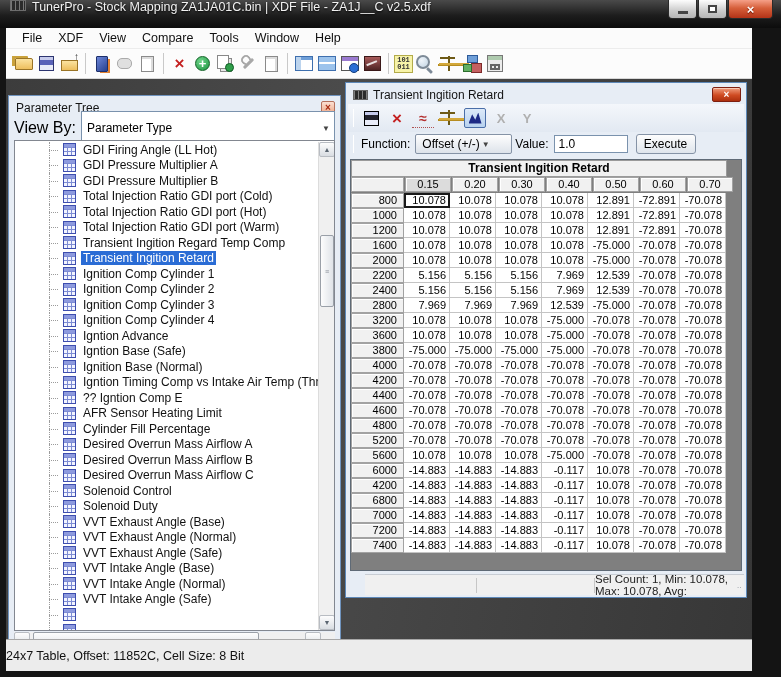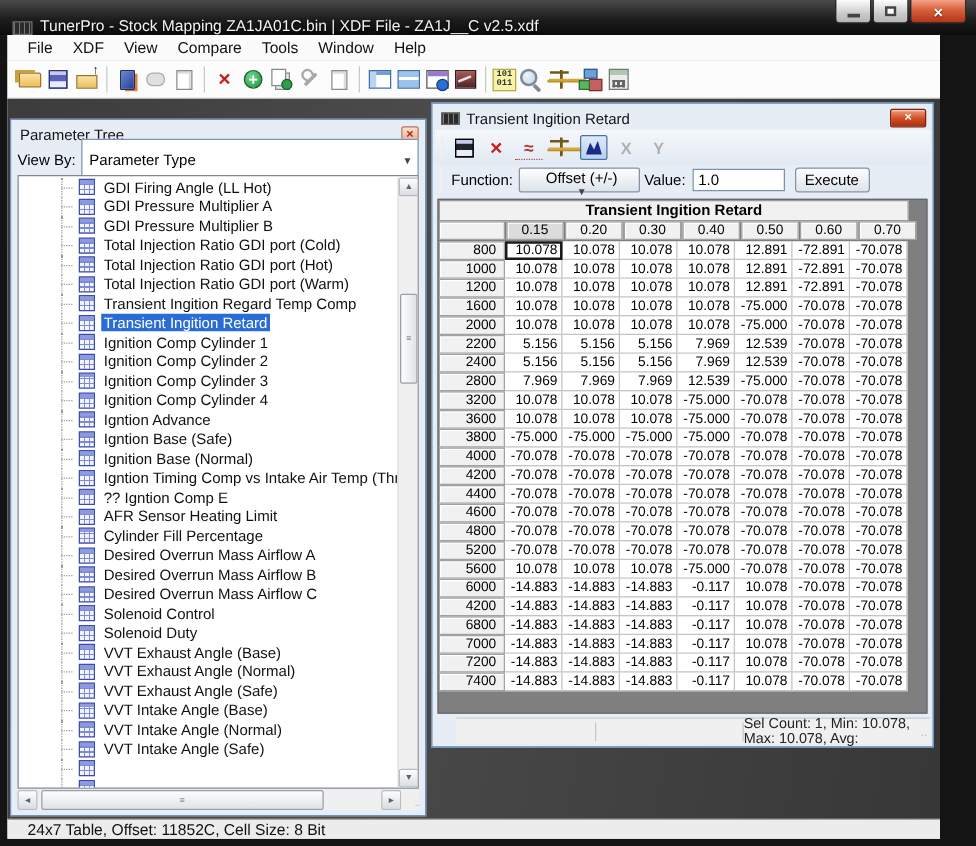--- a/index.html
+++ b/index.html
@@ -1,21 +1,21 @@
 <!DOCTYPE html>
 <html><head>
 <meta charset="utf-8">
 <style>
   * { box-sizing: border-box; margin: 0; padding: 0; }
   html,body { width: 781px; height: 677px; overflow: hidden; }
   body { font-family: "Liberation Sans", sans-serif; background:#141414; position:relative; }
 
   
   .titlebar { position:absolute; left:0; top:0; width:781px; height:28px;
-    background:linear-gradient(#4a4a4a,#1d1d1d 55%,#0c0c0c); display:flex; align-items:flex-end; }
+    background:linear-gradient(#4a4a4a,#1d1d1d 55%,#0c0c0c); display:flex; align-items:flex-start; }
   .app-chip { width:16px; height:11px; background:#2b2b2b; border:1px solid #6d6d6d; margin:0 6px 0 10px;
     background-image:repeating-linear-gradient(90deg,#777 0 1px,transparent 1px 4px); }
   .title-text { color:#f2f2f2; font-size:12.5px; text-shadow:0 1px 2px #000; white-space:nowrap; }
   .winbtns { position:absolute; right:8px; top:0; display:flex; }
   .winbtn { height:19px; border:1px solid #2a2a2a; border-top:none; border-radius:0 0 4px 4px;
     display:flex; align-items:center; justify-content:center; margin-left:1px; cursor:default; }
   .winbtn.min,.winbtn.restore { width:29px; background:linear-gradient(#fdfdfd,#cbcbcb 60%,#b5b5b5); }
   .winbtn.close { width:45px; background:linear-gradient(#f5a088,#d65f3a 45%,#b33317); }
   .glyph-min { width:10px; height:3px; background:#444; margin-top:6px; }
   .glyph-restore { width:9px; height:8px; border:2px solid #444; background:#fff; }
@@ -114,21 +114,21 @@
   .tree-close-box { width:14px; height:13px; border:1px solid #b4705c; border-radius:2px;
     background:linear-gradient(#fbe0d3,#efa988); color:#a82a12; font-size:10px; font-weight:bold;
     display:flex; align-items:center; justify-content:center; line-height:10px; }
   .editor-close-btn { width:29px; height:15px; border:1px solid #7e1f10; border-radius:2px;
     background:linear-gradient(#f09d7e,#cf4b22 55%,#ac2f0e); color:#fff; font-size:10px; font-weight:bold;
     display:flex; align-items:center; justify-content:center; line-height:10px; box-shadow:inset 0 1px 0 #f8c7b2; }
   .panel-chip { width:15px; height:10px; background:#2b2b2b; border:1px solid #666; margin-right:5px;
     background-image:repeating-linear-gradient(90deg,#808080 0 1px,transparent 1px 4px); }
 
   .viewby-row { height:22px; display:flex; align-items:center; padding:0 3px; }
-  .viewby-label { font-size:12px; margin-right:5px; white-space:nowrap; }
+  .viewby-label { font-size:16px; margin-right:5px; white-space:nowrap; }
   .combo { flex:1; height:34px; background:#fff; border:1px solid #7a92ad; display:flex; align-items:center;
     padding:0 2px 0 5px; font-size:12px; }
   .combo .combo-text { flex:1; white-space:nowrap; overflow:hidden; }
   .combo-arrow { font-size:8px; color:#444; padding:0 2px; }
 
   .tree-box { position:absolute; left:5px; right:5px; top:44px; bottom:21px; background:#fff;
     border:1px solid #828790; overflow:hidden; }
   .tree-rows { position:absolute; left:0; top:1px; right:16px; bottom:0; overflow:hidden; }
   .tree-row { height:15.5px; display:flex; align-items:center; position:relative; padding-left:48px; white-space:nowrap; }
   .tree-row::before { content:""; position:absolute; left:34px; top:0; bottom:0; border-left:1px dotted #9b9b9b; }
@@ -159,21 +159,21 @@
   .corner-grip { width:14px; display:flex; align-items:flex-end; justify-content:flex-end;
     color:#9aa0a8; font-size:8px; letter-spacing:-1px; background:#f0f0f0; }
 
   
   .etoolbar { height:28px; display:flex; align-items:center; padding-left:4px;
     background:linear-gradient(#f4f7fb,#e2e9f2); }
   .bar-grip { width:1px; height:18px; background:#b9c2cf; border-right:1px solid #fff; margin:0 4px 0 1px; }
   .func-row { height:24px; display:flex; align-items:center; padding-left:4px; }
   .func-label { font-size:12px; margin:0 5px 0 3px; white-space:nowrap; }
   .func-combo { width:97px; height:20px; border:1px solid #8593a6; border-radius:2px;
-    background:linear-gradient(#fefefe,#dde3ea); display:flex; align-items:center; padding:0 3px 0 6px; font-size:12px;flex-direction:column; }
+    background:linear-gradient(#fefefe,#dde3ea); display:flex; align-items:center; padding:0 3px 0 6px; font-size:12px; }
   .value-input { width:74px; height:18px; border:1px solid #7a92ad; font-size:12px; padding:0 4px;
     font-family:"Liberation Sans", sans-serif; margin-right:8px; }
   .exec-btn { width:60px; height:20px; border:1px solid #8593a6; border-radius:3px;
     background:linear-gradient(#fdfdfd,#dfe5ec); font-size:12px; font-family:"Liberation Sans", sans-serif; }
 
   .table-area { position:absolute; left:4px; right:4px; top:76px; bottom:26px; background:#7f7f7f;
     border:1px solid #5f6a76; overflow:hidden; }
   .grid-title { width:376px; height:17px; background:#f1f1f1; border:1px solid #9a9a9a;
     font-size:12px; font-weight:bold; text-align:center; line-height:15px; color:#000; }
   .grid-row { display:flex; height:15px; }
@@ -190,22 +190,22 @@
 
   .estatus { position:absolute; left:19px; right:2px; bottom:2px; height:21px; background:#f0f0f0;
     border-top:1px solid #c8cdd4; display:flex; align-items:center; }
   .epane { height:15px; border-right:1px solid #c6c6c6; }
   .epane.p1 { width:112px; } .epane.p2 { width:118px; }
   .epane.p3 { flex:1; border-right:none; display:flex; align-items:center; justify-content:flex-end;
     font-size:11.5px; color:#222; padding-right:14px; }
   .egrip { position:absolute; right:2px; bottom:3px; color:#9aa0a8; font-size:8px; }
 
   
-  .statusbar { height:16px; background:#ececec; border-top:1px solid #a8a8a8; display:flex; align-items:center;
-    padding-left:16px; font-size:12.5px; color:#111; }
+  .statusbar { height:32px; background:#ececec; border-top:1px solid #a8a8a8; display:flex; align-items:center;
+    padding-left:0; font-size:12.5px; color:#111; }
 </style>
 </head>
 <body>
 
 <div class="titlebar">
   <span class="app-chip"></span>
   <span class="title-text">TunerPro - Stock Mapping ZA1JA01C.bin | XDF File - ZA1J__C v2.5.xdf</span>
   <div class="winbtns">
     <div class="winbtn min">
         <span class="glyph-min"></span>

